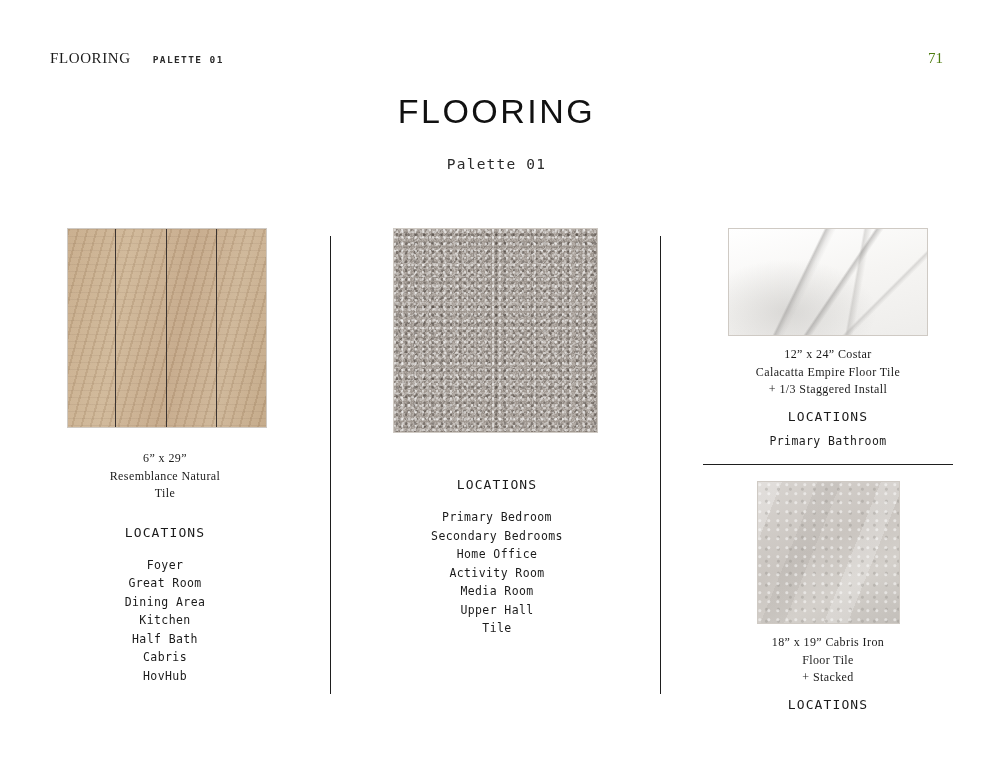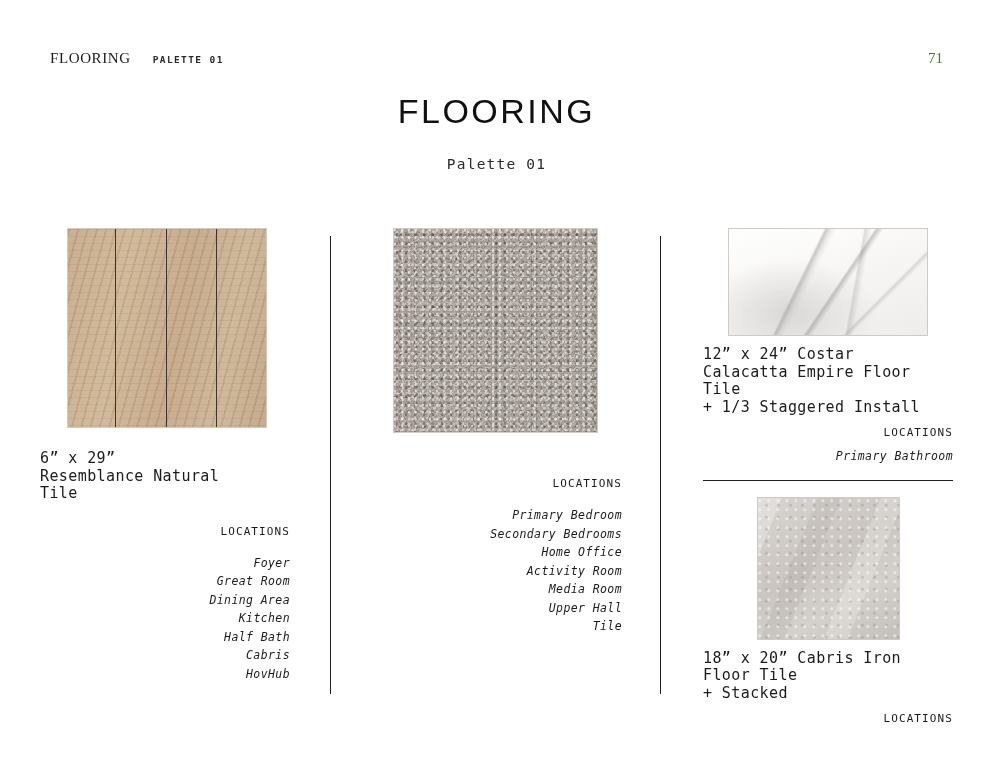--- a/index.html
+++ b/index.html
@@ -159,41 +159,41 @@
     background-color: #cdc9c5;
     background-image:
       radial-gradient(circle at 20% 30%, rgba(255,255,255,0.5) 0 1px, transparent 2px),
       radial-gradient(circle at 70% 60%, rgba(120,115,110,0.25) 0 1px, transparent 2px),
       linear-gradient(112deg, rgba(255,255,255,0.25) 0 12%, transparent 12% 30%, rgba(160,155,150,0.18) 30% 42%, transparent 42% 62%, rgba(255,255,255,0.22) 62% 74%, transparent 74%),
       linear-gradient(150deg, #d8d4d0 0%, #cac5c0 45%, #d4d0cb 70%, #c3bfba 100%);
     background-size: 9px 9px, 12px 12px, 100% 100%, 100% 100%;
   }
 
   .caption {
-    text-align: left;
-    font-size: 15px;
+    text-align: center;
+    font-size: 12px;
     line-height: 17.5px;
     letter-spacing: 0.4px;
     color: #1b1b1b;
     white-space: pre-line;
+    font-family: Liberation Serif, serif;
   }
   .loc-heading {
-    text-align: right;
-    font-size: 11px;
+    text-align: center;
+    font-size: 13px;
     letter-spacing: 1.1px;
     color: #1b1b1b;
   }
   .loc-list {
-    text-align: right;
+    text-align: center;
     font-size: 11.5px;
     line-height: 18.5px;
     letter-spacing: 0.4px;
     color: #1b1b1b;
     white-space: pre-line;
-    font-style: italic;
   }
   .sp-22 { height: 22px; }
   .sp-16 { height: 16px; }
   .sp-10 { height: 10px; }
   .sp-8  { height: 8px; }
 
   .col3-rule {
     width: 250px;
     height: 1px;
     background: #1e1e1e;
@@ -259,21 +259,21 @@
     <div class="sp-10"></div>
     <div class="loc-heading">LOCATIONS</div>
     <div class="sp-8"></div>
     <div class="loc-list">Primary Bathroom</div>
 
     <div class="col3-rule"></div>
 
     <div class="sp-16"></div>
     <div class="swatch swatch-stone"></div>
     <div class="sp-10"></div>
-    <div class="caption">18” x 20” Cabris Iron
+    <div class="caption">18” x 19” Cabris Iron
 Floor Tile
 + Stacked</div>
     <div class="sp-10"></div>
     <div class="loc-heading">LOCATIONS</div>
     <div class="sp-8"></div>
   </div>
 
 </div>
 
 </body></html>

